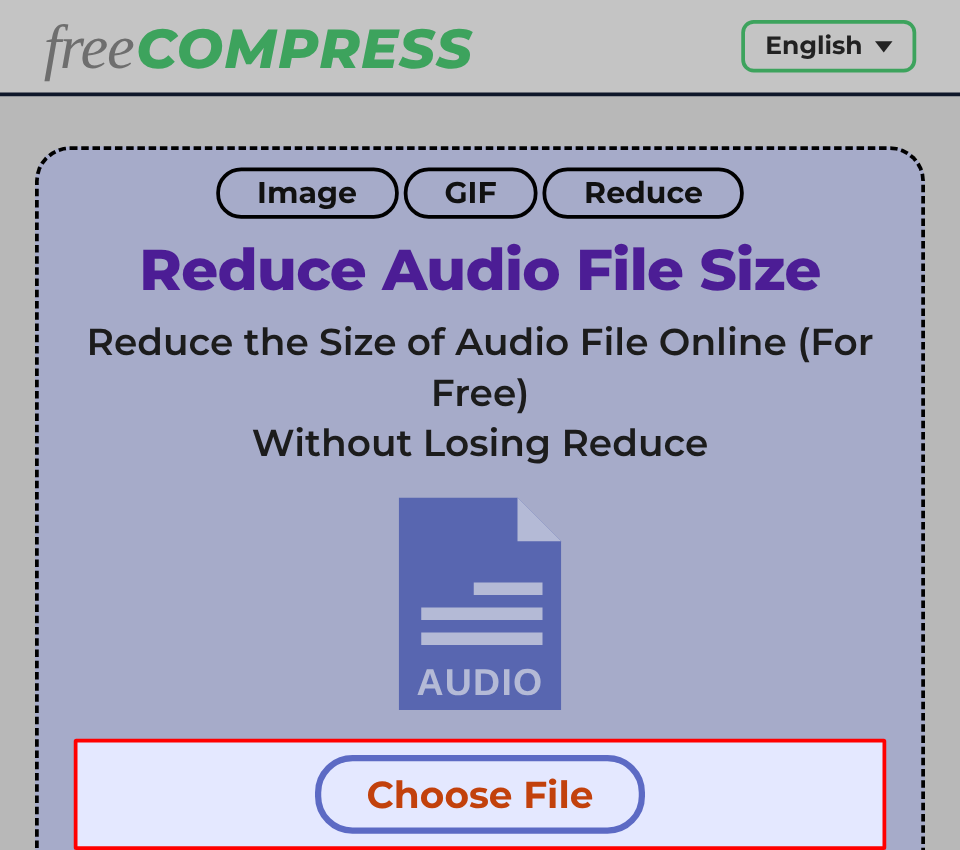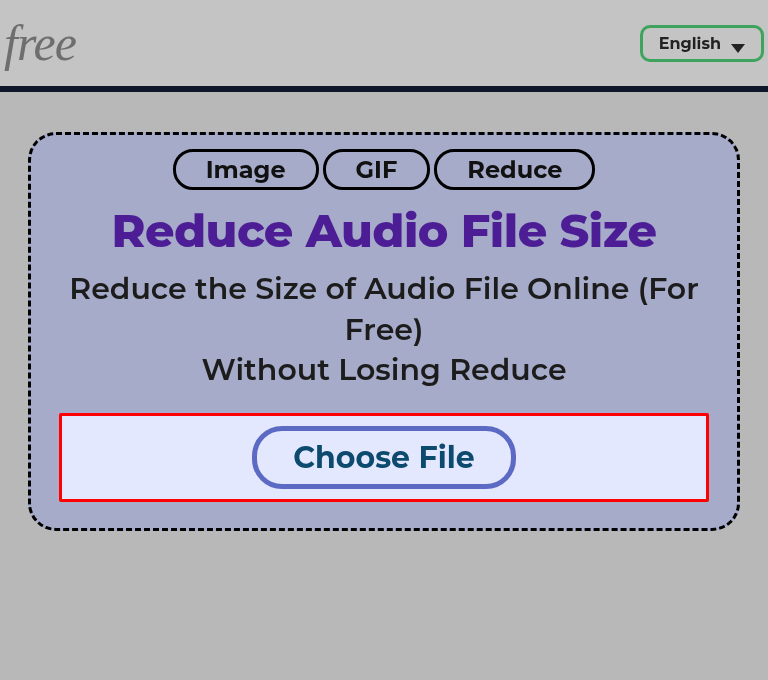--- a/index.html
+++ b/index.html
@@ -5,26 +5,26 @@
     * { margin: 0; padding: 0; box-sizing: border-box; }
     body {
       font-family: Montserrat, 'Segoe UI', Arial, sans-serif;
       background: #b8b8b8;
       width: 768px;
       height: 680px;
       overflow: hidden;
     }
     .header {
       background: #c4c4c4;
-      height: 92px;
+      height: 77px;
       display: flex;
       align-items: center;
       justify-content: space-between;
-      padding: 0 4px;
-      border-bottom: 6px solid #0f172a;
+      padding: 0 35px;
+      border-bottom: 3px solid #0f172a;
     }
     .logo {
       display: flex;
       align-items: baseline;
       font-size: 44px;
       font-weight: 700;
       font-style: italic;
       letter-spacing: -1px;
     }
     .logo-free {
@@ -39,25 +39,25 @@
       color: #3da35d;
       font-family: Montserrat, Arial, sans-serif;
       font-weight: 800;
       letter-spacing: 1px;
     }
     .lang-btn {
       border: 3px solid #3da35d;
       border-radius: 10px;
       padding: 6px 16px;
       display: flex;
-      align-items: flex-end;
+      align-items: center;
       gap: 10px;
       background: transparent;
       cursor: pointer;
-      font-size: 16px;
+      font-size: 20px;
       font-weight: 700;
       color: #222;
       font-family: inherit;
     }
     .lang-btn .caret {
       width: 0; height: 0;
       border-left: 7px solid transparent;
       border-right: 7px solid transparent;
       border-top: 9px solid #222;
     }
@@ -117,47 +117,58 @@
       justify-content: center;
       border-radius: 2px;
     }
     .choose-btn {
       border: 5px solid #5c6ac4;
       border-radius: 30px;
       background: transparent;
       padding: 8px 36px;
       font-size: 30px;
       font-weight: 700;
-      color: #0c4a6e;
+      color: #c2410c;
       cursor: pointer;
       font-family: inherit;
     }
   </style>
 </head>
 <body>
 
 <div class="header">
   <div class="logo">
     <span class="logo-free">free</span>
+    <span class="logo-compress">COMPRESS</span>
   </div>
   <button class="lang-btn">
     <span>English</span>
     <span class="caret"></span>
   </button>
 </div>
 
 <div class="main">
   <div class="drop-card">
     <div class="tabs">
       <button class="tab">Image</button>
       <button class="tab">GIF</button>
       <button class="tab">Reduce</button>
     </div>
     <div class="title">Reduce Audio File Size</div>
     <div class="subtitle">
       <span>Reduce the Size of Audio File Online (For Free)</span><br>
       <span>Without Losing Reduce</span>
     </div>
+    <div class="file-icon">
+      <svg width="130" height="170" viewBox="0 0 130 170">
+        <polygon points="0,0 95,0 130,35 130,170 0,170" fill="#5866b0"></polygon>
+        <polygon points="95,0 130,35 95,35" fill="#b4bad6"></polygon>
+        <rect x="60" y="68" width="55" height="10" fill="#b4bad6"></rect>
+        <rect x="18" y="88" width="97" height="10" fill="#b4bad6"></rect>
+        <rect x="18" y="108" width="97" height="10" fill="#b4bad6"></rect>
+        <text x="65" y="158" text-anchor="middle" font-family="Arial, sans-serif" font-size="30" font-weight="900" fill="#b4bad6" letter-spacing="1">AUDIO</text>
+      </svg>
+    </div>
     <div class="choose-area">
       <button class="choose-btn">Choose File</button>
     </div>
   </div>
 </div>
 
 </body></html>

